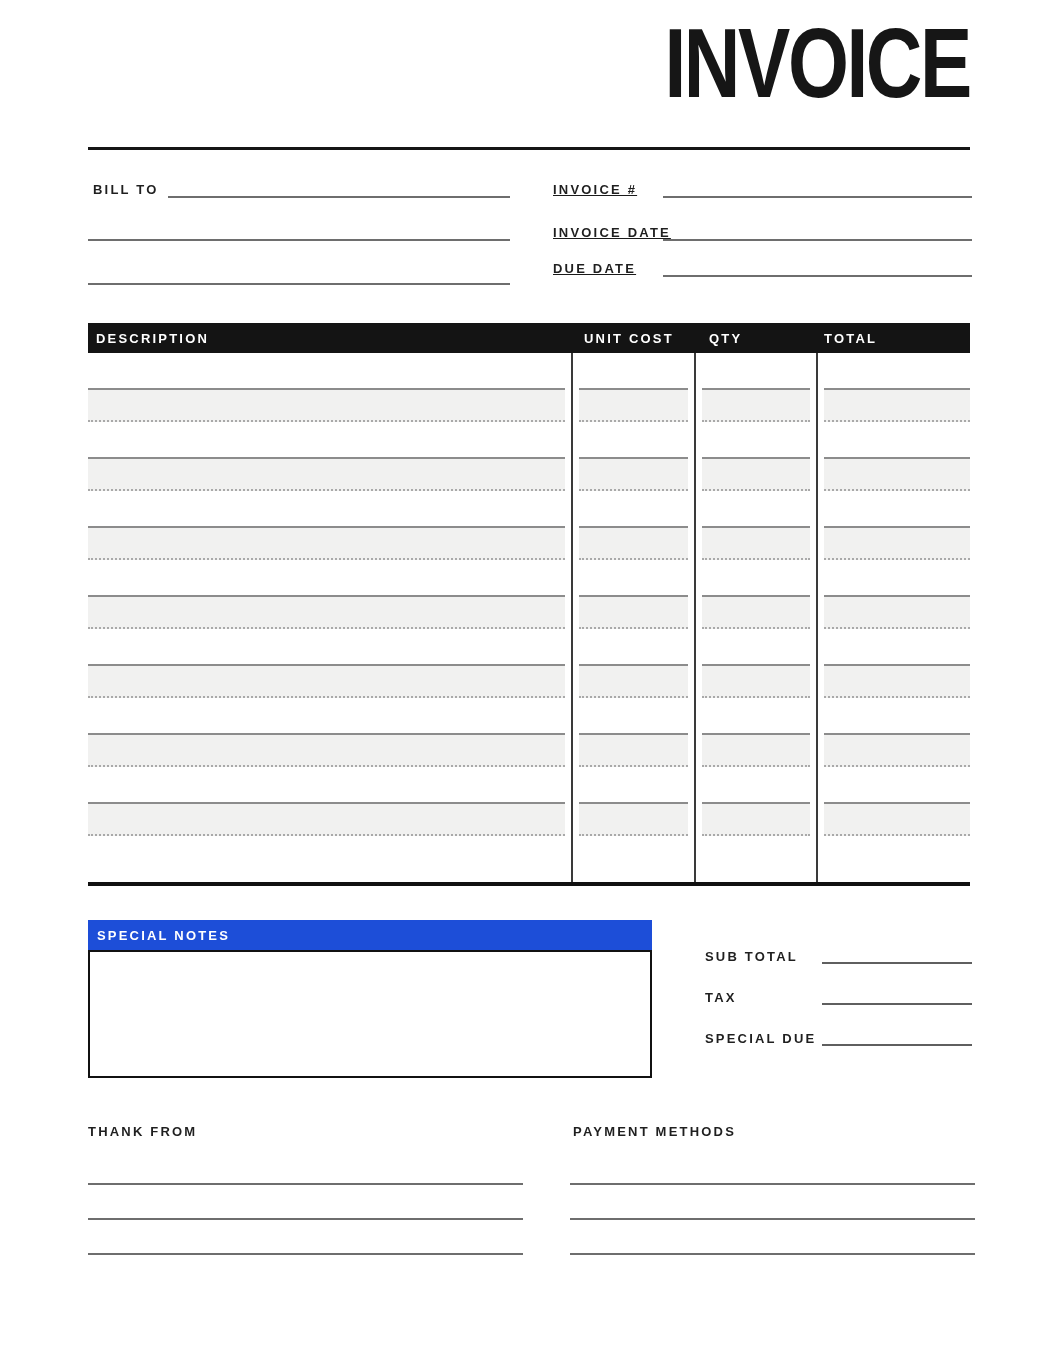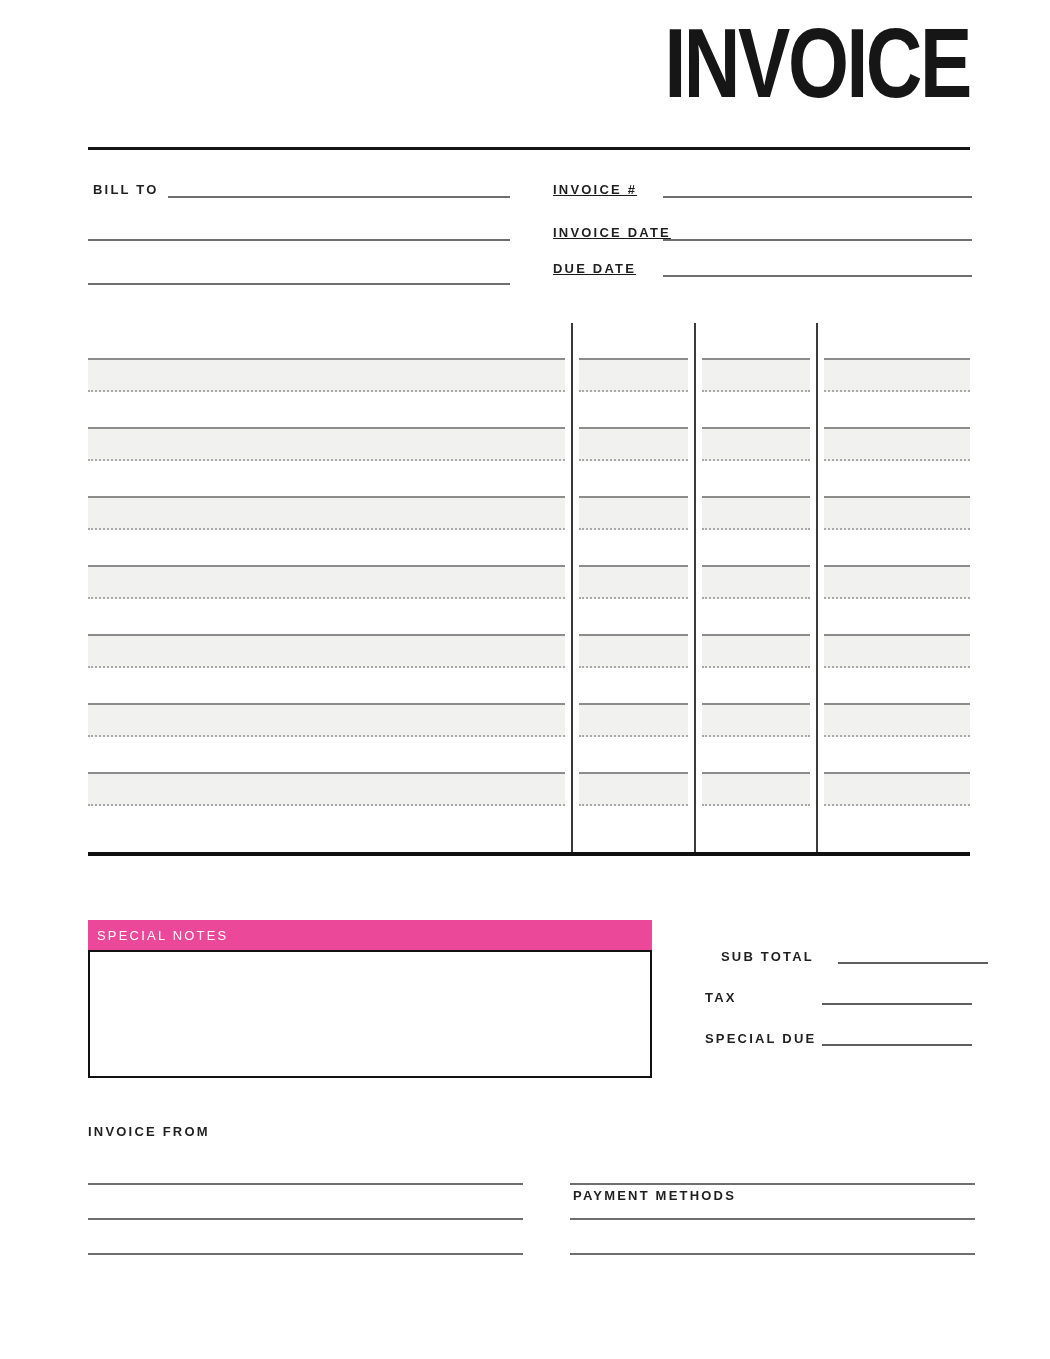--- a/index.html
+++ b/index.html
@@ -63,36 +63,36 @@
     border-top: 2px solid #8c8c8c; border-bottom: 2px dotted #a9a9a9;
   }
   .gcell.g-desc  { width: 477px; margin-right: 7px; }
   .gcell.g-unit  { width: 109px; margin: 0 7px; }
   .gcell.g-qty   { width: 108px; margin: 0 7px; }
   .gcell.g-total { width: 146px; margin-left: 7px; }
 
   
   .notes { position: absolute; left: 88px; top: 920px; width: 564px; }
   .notes-bar {
-    height: 30px; background: #ec4899; color: #fff; display: flex; align-items: center;
-    padding-left: 9px; font-size: 13px; font-weight: normal; letter-spacing: 2.2px;
+    height: 30px; background: #1d4ed8; color: #fff; display: flex; align-items: center;
+    padding-left: 9px; font-size: 13px; font-weight: bold; letter-spacing: 2.2px;
   }
   .notes-box {
     height: 128px; border: 2px solid #111111; background: #fff;
     font-size: 13px; padding: 8px; color: #333;
   }
 
   
   .totals-row { position: absolute; left: 705px; width: 267px; display: flex; align-items: flex-end; height: 16px; }
   .totals-row .lbl { width: 117px; flex: 0 0 auto; padding-bottom: 0; }
   .totals-row .fill-line { border-bottom: 2px solid #5f5f5f; }
 
   
   .foot-label-left  { position: absolute; left: 88px;  top: 1124px; }
-  .foot-label-right { position: absolute; left: 573px; top: 1188px; }
+  .foot-label-right { position: absolute; left: 573px; top: 1124px; }
   .foot-line { position: absolute; border-top: 2px solid #6e6e6e; height: 0; font-size: 1px; }
   .fl-l { left: 88px;  width: 435px; }
   .fl-r { left: 570px; width: 405px; }
   .fy-1 { top: 1183px; } .fy-2 { top: 1218px; } .fy-3 { top: 1253px; }
 
   
   .thankyou {
     position: absolute; left: 0; top: 1297px; width: 100%;
     text-align: center; font-size: 37px; font-weight: 300; letter-spacing: 11px;
     color: #222; white-space: nowrap;
@@ -126,20 +126,26 @@
 
   <div class="field-row fr-left" style="top:267px;">
     <span class="fill-line"></span>
   </div>
   <div class="field-row fr-right" style="top:251px;margin-top:8px;">
     <span class="lbl lbl-w">DUE DATE</span>
     <span class="fill-line"></span>
   </div>
 
   <div class="items">
+    <div class="items-head">
+      <span class="hcell h-desc">DESCRIPTION</span>
+      <span class="hcell h-unit">UNIT COST</span>
+      <span class="hcell h-qty">QTY</span>
+      <span class="hcell h-total">TOTAL</span>
+    </div>
     <div class="items-body">
       <div>
           <div class="row-pair">
             <div class="row-white">
               <div class="wcell c-desc"></div>
               <div class="wcell c-unit"></div>
               <div class="wcell c-qty"></div>
               <div class="wcell c-total"></div>
             </div>
             <div class="row-gray">
@@ -238,34 +244,34 @@
       <div class="vline vl-2"></div>
       <div class="vline vl-3"></div>
     </div>
   </div>
 
   <div class="notes">
     <div class="notes-bar">SPECIAL NOTES</div>
     <div class="notes-box"></div>
   </div>
 
-  <div class="totals-row" style="top:948px;margin-left:16px;">
+  <div class="totals-row" style="top:948px;">
     <span class="lbl">SUB TOTAL</span>
     <span class="fill-line"></span>
   </div>
   <div class="totals-row" style="top:989px;">
     <span class="lbl">TAX</span>
     <span class="fill-line"></span>
   </div>
   <div class="totals-row" style="top:1030px;">
     <span class="lbl">SPECIAL DUE</span>
     <span class="fill-line"></span>
   </div>
 
-  <div class="lbl foot-label-left">INVOICE FROM</div>
+  <div class="lbl foot-label-left">THANK FROM</div>
   <div class="lbl foot-label-right">PAYMENT METHODS</div>
 
   <div class="foot-line fl-l fy-1"></div>
   <div class="foot-line fl-l fy-2"></div>
   <div class="foot-line fl-l fy-3"></div>
 
   <div class="foot-line fl-r fy-1"></div>
   <div class="foot-line fl-r fy-2"></div>
   <div class="foot-line fl-r fy-3"></div>
 

